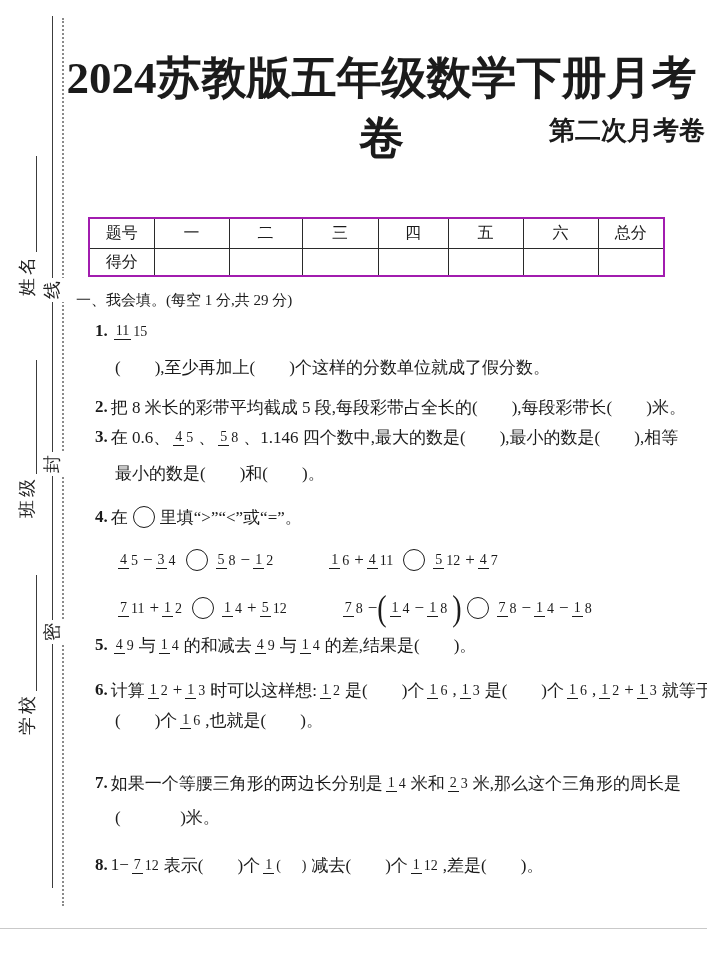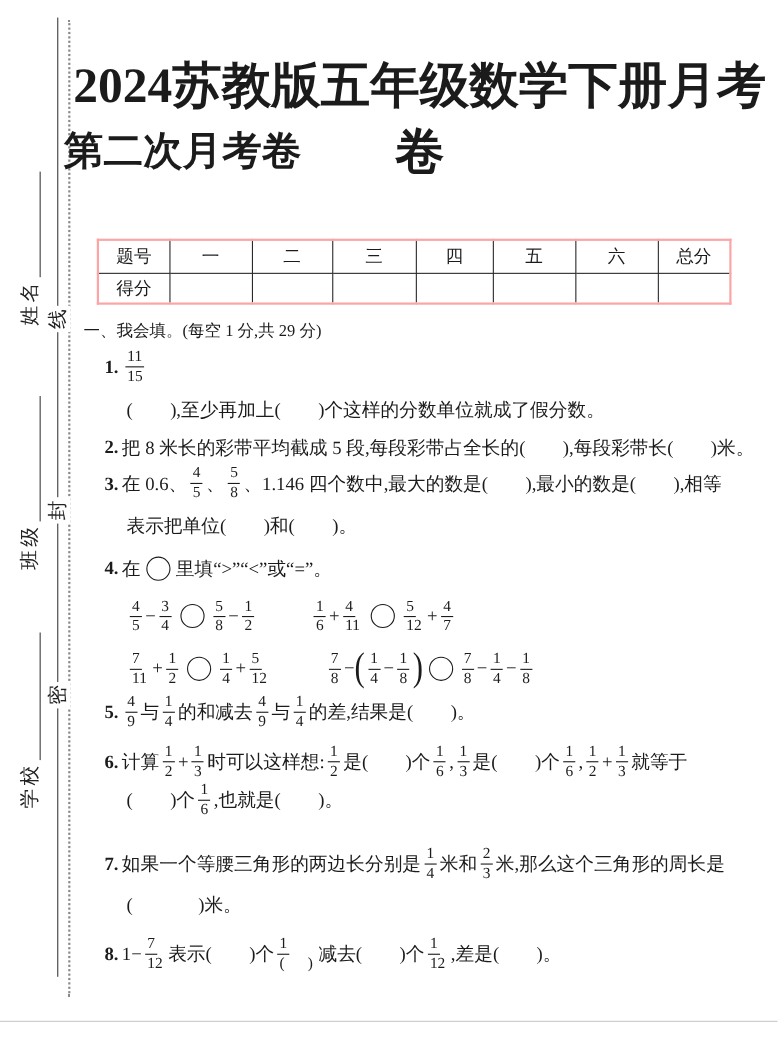--- a/index.html
+++ b/index.html
@@ -25,38 +25,38 @@
   .sealch{
     position:absolute;left:40px;width:24px;height:24px;transform:rotate(-90deg);
     background:#fff;font-size:18px;line-height:24px;text-align:center;z-index:2;color:#222;
   }
   .sc1{top:278px}.sc2{top:452px}.sc3{top:620px}
   .bottom-edge{position:absolute;left:0;top:928px;width:707px;height:1px;background:#c9c9c9;}
 
   
   .title{position:absolute;top:48px;left:58px;right:2px;text-align:center;
          font-size:45px;font-weight:bold;letter-spacing:0;}
-  .subtitle{position:absolute;top:113px;left:58px;right:2px;text-align:left;
-         font-size:36px;font-weight:bold;}
+  .subtitle{position:absolute;top:113px;left:58px;right:2px;text-align:right;
+         font-size:26px;font-weight:bold;}
   .meta{position:absolute;top:180px;left:58px;right:2px;text-align:center;font-size:17px;}
 
   
-  table.score{position:absolute;left:88px;top:217px;border-collapse:collapse;border:2px solid #fca5a5;}
+  table.score{position:absolute;left:88px;top:217px;border-collapse:collapse;border:2px solid #a21caf;}
   table.score td{border:1px solid #2a2a2a;text-align:center;font-size:16px;padding:0;}
   table.score tr.hd td{height:29px;}
   table.score tr.sc td{height:26px;}
 
   
   .section-heading{position:absolute;left:76px;top:291px;font-size:15px;text-align:center;}
   .question{position:absolute;left:95px;right:4px;font-size:17px;}
   .qline{display:flex;align-items:center;white-space:pre;min-height:30px;}
   .cont{padding-left:20px;}
   .qnum{font-weight:bold;padding-right:3px;}
   .txt{white-space:pre;}
-  .frac{display:inline-flex;flex-direction:column;align-items:flex-start;margin:0 3px;flex:none;}
+  .frac{display:inline-flex;flex-direction:row;align-items:center;margin:0 3px;flex:none;}
   .frac span{display:block;font-size:14px;line-height:17px;padding:0 2px;text-align:center;white-space:pre;}
   .frac .fn{border-bottom:1px solid #1b1b1b;}
   .cmp{width:20px;height:20px;border:1.5px solid #1b1b1b;border-radius:50%;
        margin:0 5px;flex:none;display:inline-block;background:#fff;}
   .gap{display:inline-block;flex:none;}
   .bigp{font-size:28px;transform:scaleY(1.3);line-height:1;flex:none;font-weight:400;}
   .q1{top:316px}.q2{top:392px}.q3{top:422px}.q4{top:502px}
   .q5{top:630px}.q6{top:675px}.q7{top:768px}.q8{top:850px}
   .q1 .cont{margin-top:6px}
   .q3 .cont{margin-top:6px}
@@ -133,21 +133,21 @@
   <div id="questions">
       <div class="question q1">
         <div class="qline"><span class="qnum">1.</span><span class="frac"><span class="fn">11</span><span class="fd">15</span></span></div>
         <div class="qline cont"><span class="txt">(        ),至少再加上(        )个这样的分数单位就成了假分数。</span></div>
       </div>
       <div class="question q2">
         <div class="qline"><span class="qnum">2.</span><span class="txt">把 8 米长的彩带平均截成 5 段,每段彩带占全长的(        ),每段彩带长(        )米。</span></div>
       </div>
       <div class="question q3">
         <div class="qline"><span class="qnum">3.</span><span class="txt">在 0.6、</span><span class="frac"><span class="fn">4</span><span class="fd">5</span></span><span class="txt">、</span><span class="frac"><span class="fn">5</span><span class="fd">8</span></span><span class="txt">、1.146 四个数中,最大的数是(        ),最小的数是(        ),相等</span></div>
-        <div class="qline cont"><span class="txt">表示把单位(        )和(        )。</span></div>
+        <div class="qline cont"><span class="txt">最小的数是(        )和(        )。</span></div>
       </div>
       <div class="question q4">
         <div class="qline"><span class="qnum">4.</span><span class="txt">在</span><span class="cmp"></span><span class="txt">里填“&gt;”“&lt;”或“=”。</span></div>
         <div class="qline cont"><span class="frac"><span class="fn">4</span><span class="fd">5</span></span><span class="txt">−</span><span class="frac"><span class="fn">3</span><span class="fd">4</span></span><span class="cmp"></span><span class="frac"><span class="fn">5</span><span class="fd">8</span></span><span class="txt">−</span><span class="frac"><span class="fn">1</span><span class="fd">2</span></span><span class="gap" style="width: 48px;"></span><span class="frac"><span class="fn">1</span><span class="fd">6</span></span><span class="txt">+</span><span class="frac"><span class="fn">4</span><span class="fd">11</span></span><span class="cmp"></span><span class="frac"><span class="fn">5</span><span class="fd">12</span></span><span class="txt">+</span><span class="frac"><span class="fn">4</span><span class="fd">7</span></span></div>
         <div class="qline cont"><span class="frac"><span class="fn">7</span><span class="fd">11</span></span><span class="txt">+</span><span class="frac"><span class="fn">1</span><span class="fd">2</span></span><span class="cmp"></span><span class="frac"><span class="fn">1</span><span class="fd">4</span></span><span class="txt">+</span><span class="frac"><span class="fn">5</span><span class="fd">12</span></span><span class="gap" style="width: 48px;"></span><span class="frac"><span class="fn">7</span><span class="fd">8</span></span><span class="txt">−</span><span class="bigp">(</span><span class="frac"><span class="fn">1</span><span class="fd">4</span></span><span class="txt">−</span><span class="frac"><span class="fn">1</span><span class="fd">8</span></span><span class="bigp">)</span><span class="cmp"></span><span class="frac"><span class="fn">7</span><span class="fd">8</span></span><span class="txt">−</span><span class="frac"><span class="fn">1</span><span class="fd">4</span></span><span class="txt">−</span><span class="frac"><span class="fn">1</span><span class="fd">8</span></span></div>
       </div>
       <div class="question q5">
         <div class="qline"><span class="qnum">5.</span><span class="frac"><span class="fn">4</span><span class="fd">9</span></span><span class="txt">与</span><span class="frac"><span class="fn">1</span><span class="fd">4</span></span><span class="txt">的和减去</span><span class="frac"><span class="fn">4</span><span class="fd">9</span></span><span class="txt">与</span><span class="frac"><span class="fn">1</span><span class="fd">4</span></span><span class="txt">的差,结果是(        )。</span></div>
       </div>
       <div class="question q6">

